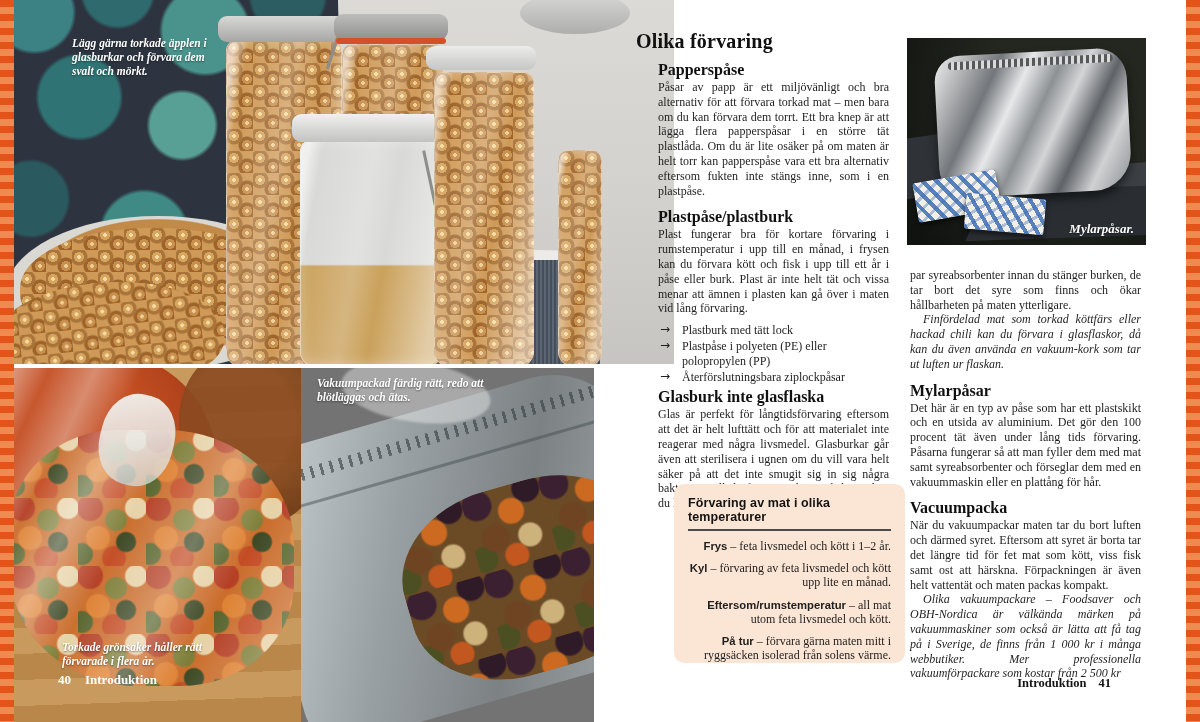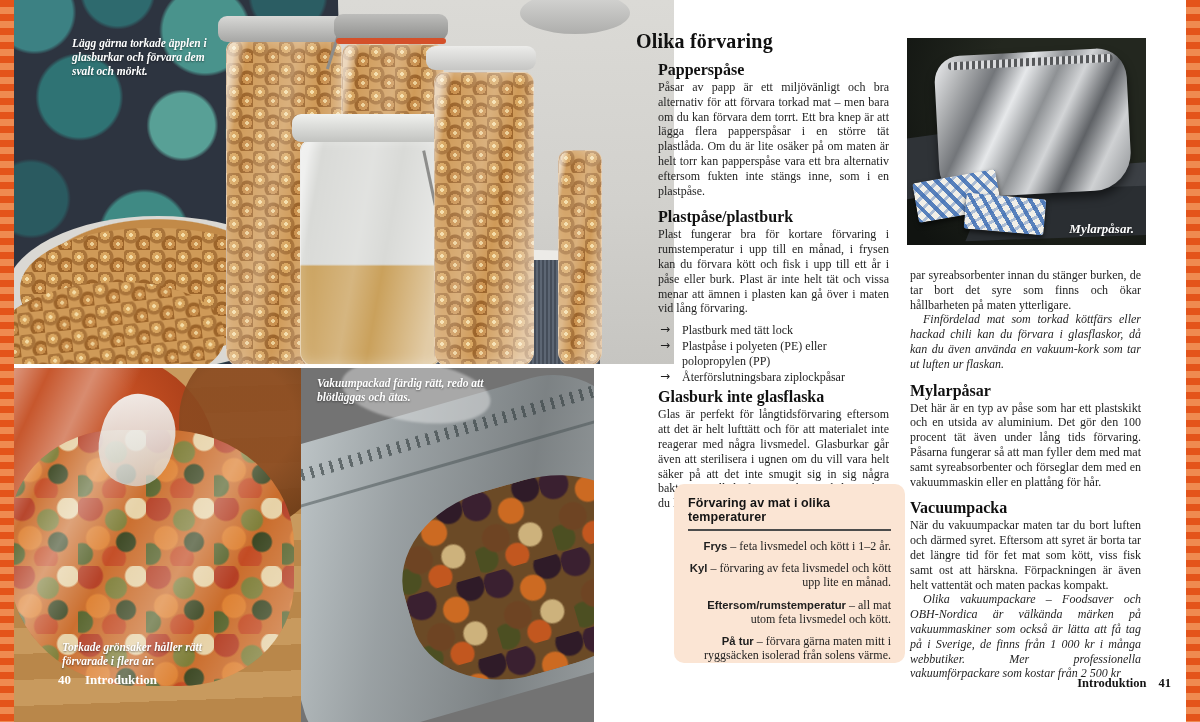--- a/index.html
+++ b/index.html
@@ -150,21 +150,21 @@
   #info-box{position:absolute;left:658px;top:484px;width:231px;height:179px;box-sizing:border-box;
     background:#fbe5d4;border-radius:10px;padding:12px 14px 10px;margin-left:16px;}
   #info-box h4{margin:0 0 5px;font-family:"Liberation Sans",sans-serif;font-size:12.5px;color:#141414;letter-spacing:.1px;}
   #info-box .rule{height:2px;background:#4c4c4c;margin:0 0 8px;}
   #info-box p{margin:0 0 8px;font-size:12px;line-height:14.2px;text-align:right;}
   .term{font-family:"Liberation Sans",sans-serif;font-weight:bold;font-size:11.3px;}
 
   
   #footer-left{position:absolute;left:58px;top:672px;z-index:40;color:#fff;font-weight:bold;font-size:13px;}
   #footer-left .num{margin-right:14px;}
-  #footer-right{position:absolute;left:940px;top:676px;width:231px;text-align:right;font-weight:bold;font-size:12.5px;color:#141414;}
+  #footer-right{position:absolute;left:880px;top:676px;width:231px;text-align:right;font-weight:bold;font-size:12.5px;color:#141414;}
   #footer-right .num{margin-left:12px;}
 
   
   #caption-jars{left:58px;top:36px;width:140px;}
   #caption-veg{left:48px;top:272px;width:160px;}
   #caption-vac{left:16px;top:8px;width:170px;}
 </style>
 </head>
 <body>
 

